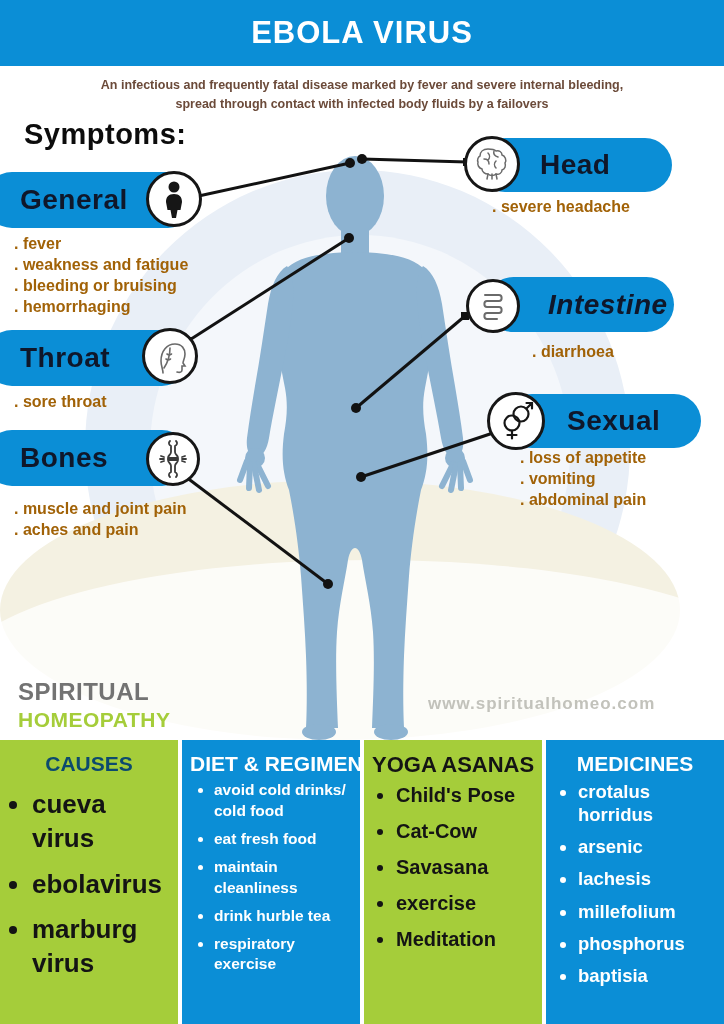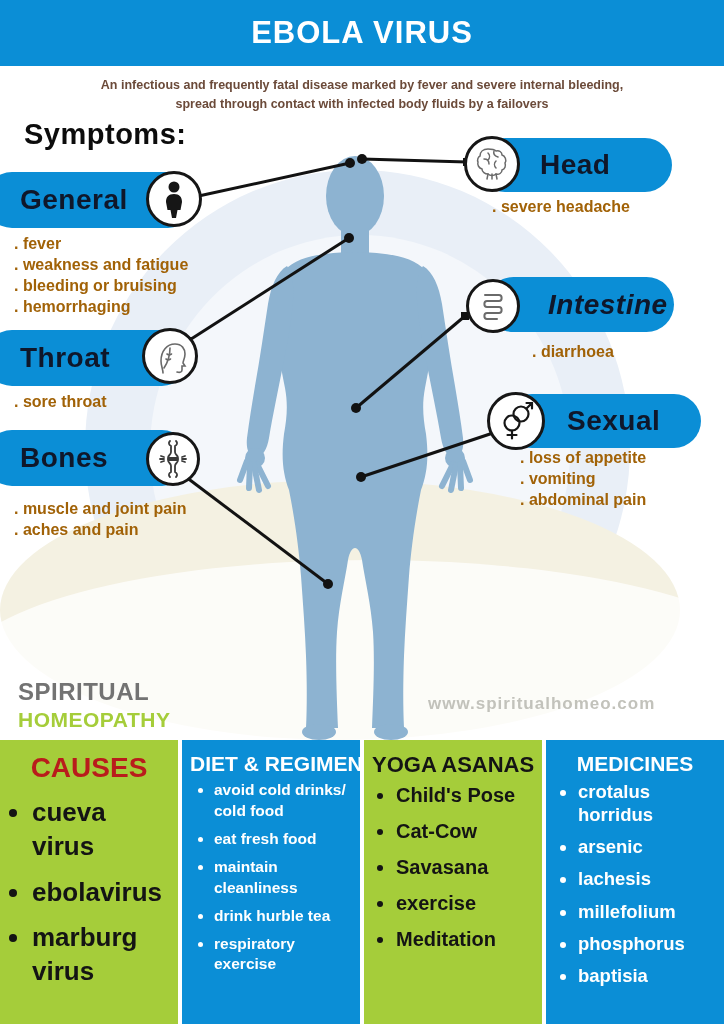--- a/index.html
+++ b/index.html
@@ -57,21 +57,21 @@
   .website{position:absolute;left:428px;top:694px;color:var(--gray);font-size:17px;font-weight:bold;
            letter-spacing:1px;z-index:4;}
 
   
   .fcol{position:absolute;top:740px;height:284px;width:178px;padding:12px 8px 8px 8px;z-index:4;}
   .fcol.green{background:var(--green);color:#141414;}
   .fcol.blue{background:var(--blue);color:#ffffff;}
   .fcol h3{text-align:center;font-weight:bold;margin-bottom:4px;}
   .fcol ul{list-style:disc;margin:2px 0 0 0;padding-left:24px;}
   .fcol li{font-weight:bold;}
-  .c0 h3{font-size:28px;color:#b91c1c;}
+  .c0 h3{font-size:21px;color:#0c4a6e;}
   .c0 li{font-size:26px;line-height:1.3;margin-bottom:6px;overflow-wrap:anywhere;margin-top:12px;}
   .c1 h3{font-size:21px;color:#fff;white-space:nowrap;}
   .c1 li{font-size:15.5px;line-height:1.35;margin-bottom:7px;}
   .c2 h3{font-size:22px;color:#141414;white-space:nowrap;}
   .c2 li{font-size:20px;line-height:1.3;margin-bottom:10px;}
   .c3 h3{font-size:21px;color:#fff;}
   .c3 li{font-size:18.5px;line-height:1.25;margin-bottom:9px;}
 </style>
 </head>
 <body>

